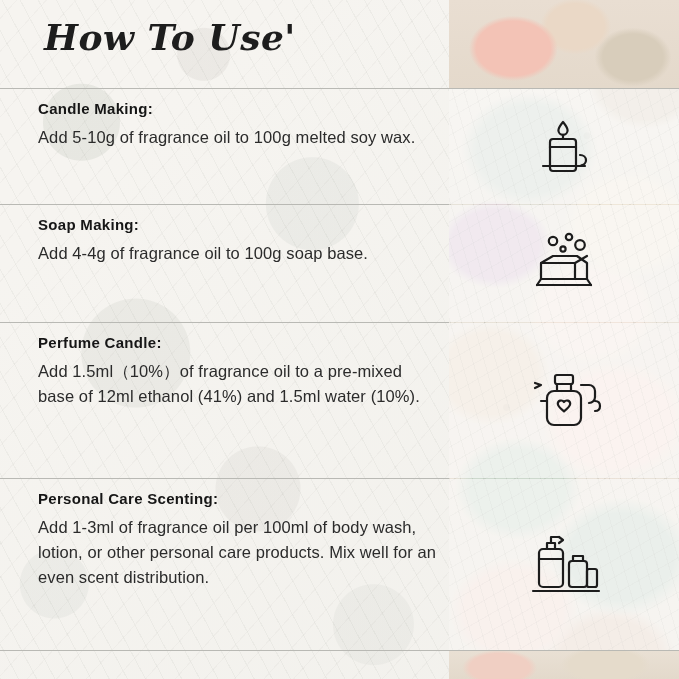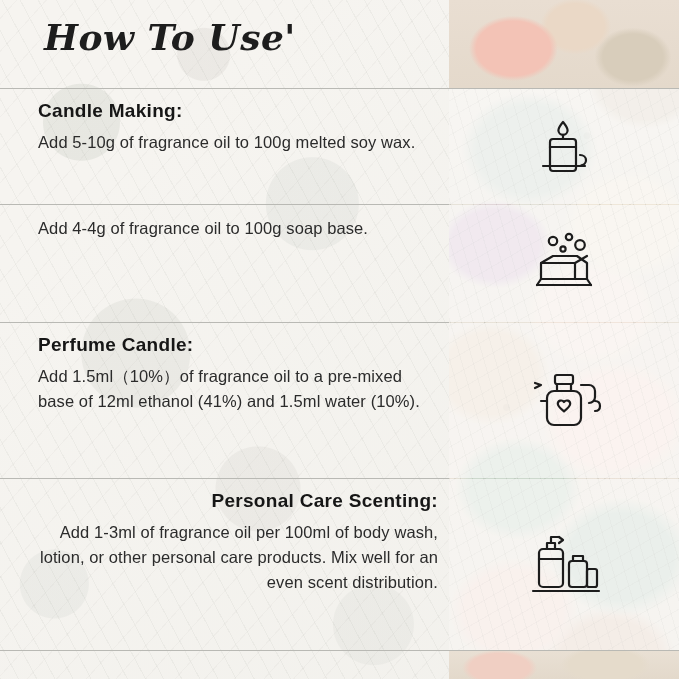--- a/index.html
+++ b/index.html
@@ -149,21 +149,21 @@
   }
 
   .section {
     position: absolute;
     left: 38px;
     width: 400px;
   }
   .section h3 {
     margin: 0 0 8px 0;
     font-family: "Liberation Sans", sans-serif;
-    font-size: 19px;
+    font-size: 15px;
     font-weight: 700;
     color: #161616;
     letter-spacing: 0.3px;
   }
   .section p {
     margin: 0;
     font-family: "Liberation Sans", sans-serif;
     font-size: 16.5px;
     line-height: 1.5;
     color: #2b2b2b;
@@ -255,27 +255,28 @@
   <div class="content">
 
     <div class="title">How To Use'</div>
 
     <div class="section" style="top:100px;">
       <h3>Candle Making:</h3>
       <p>Add 5-10g of fragrance oil to 100g melted soy wax.</p>
     </div>
 
     <div class="section" style="top:216px;">
+      <h3>Soap Making:</h3>
       <p>Add 4-4g of fragrance oil to 100g soap base.</p>
     </div>
 
     <div class="section" style="top:334px;">
       <h3>Perfume Candle:</h3>
       <p>Add 1.5ml（10%）of fragrance oil to a pre-mixed base of 12ml ethanol (41%) and 1.5ml water (10%).</p>
     </div>
 
-    <div class="section" style="top:490px;text-align:right;">
+    <div class="section" style="top:490px;">
       <h3>Personal Care Scenting:</h3>
       <p>Add 1-3ml of fragrance oil per 100ml of body wash, lotion, or other personal care products. Mix well for an even scent distribution.</p>
     </div>
 
   </div>
 </div>
 
 </body></html>

